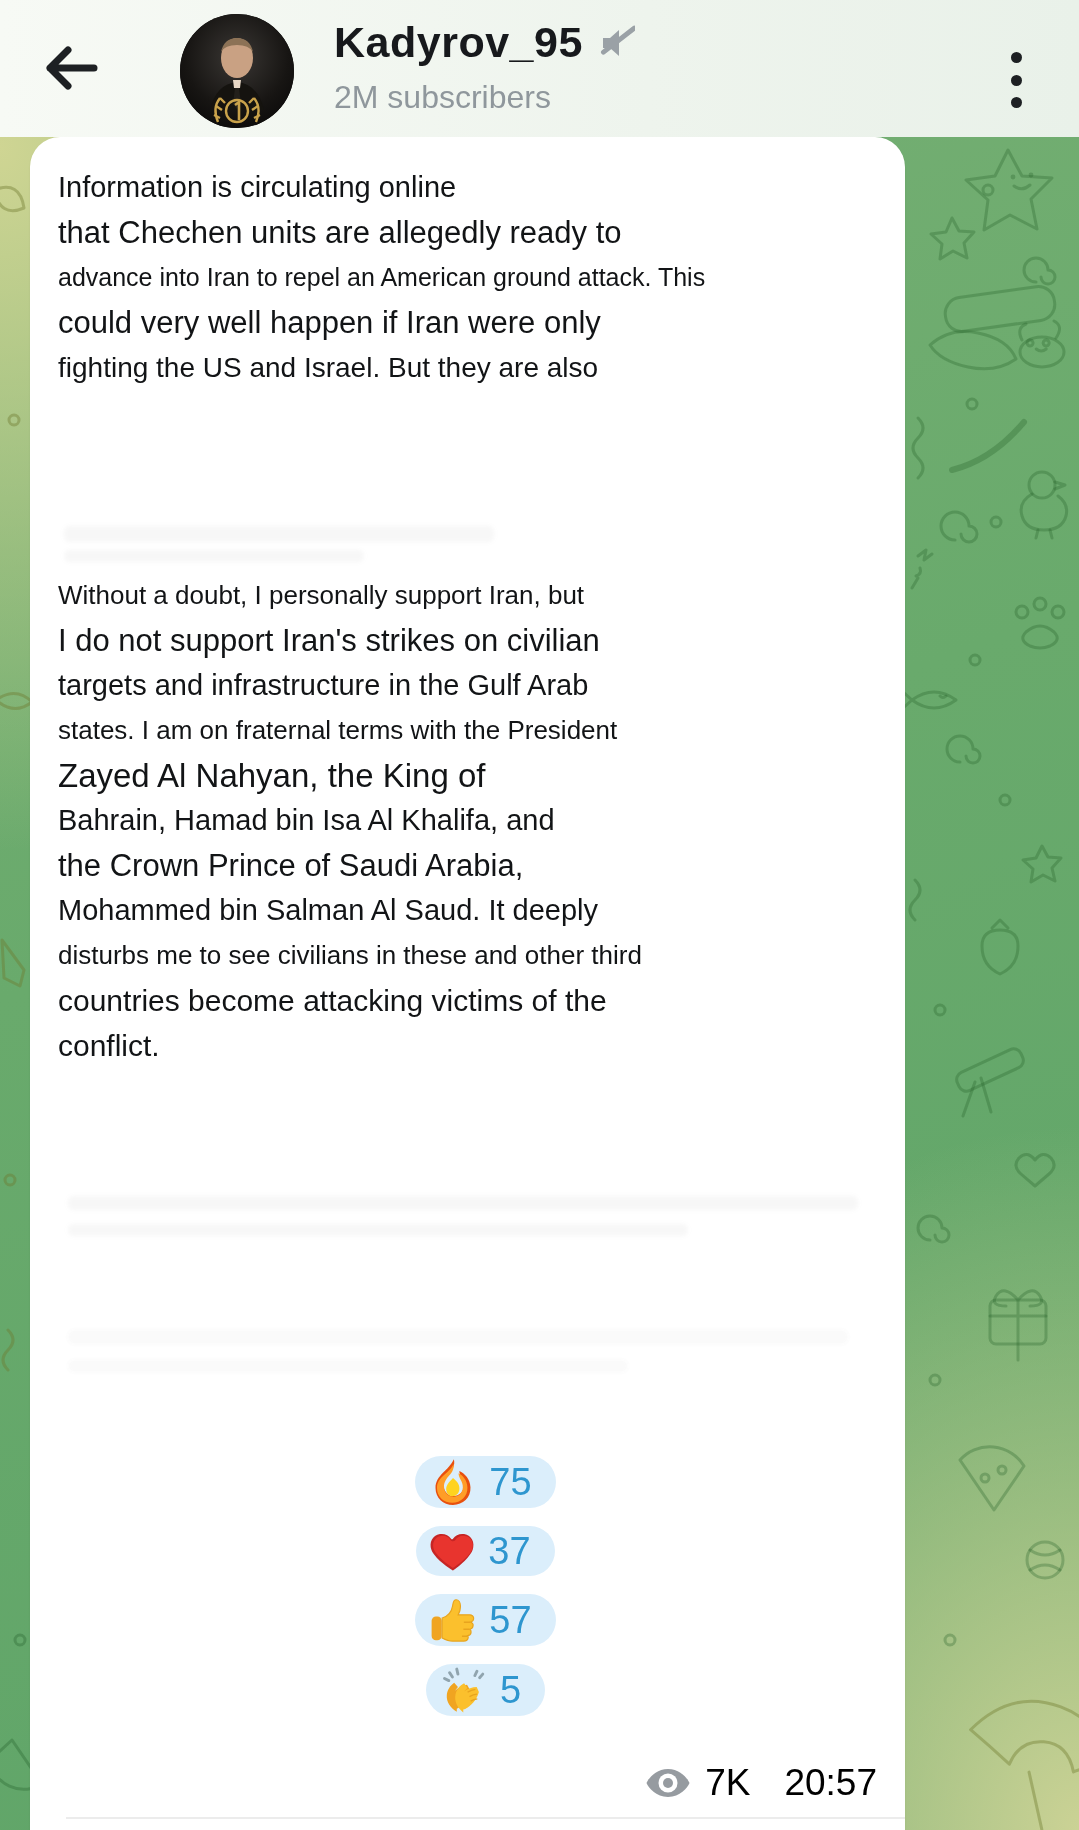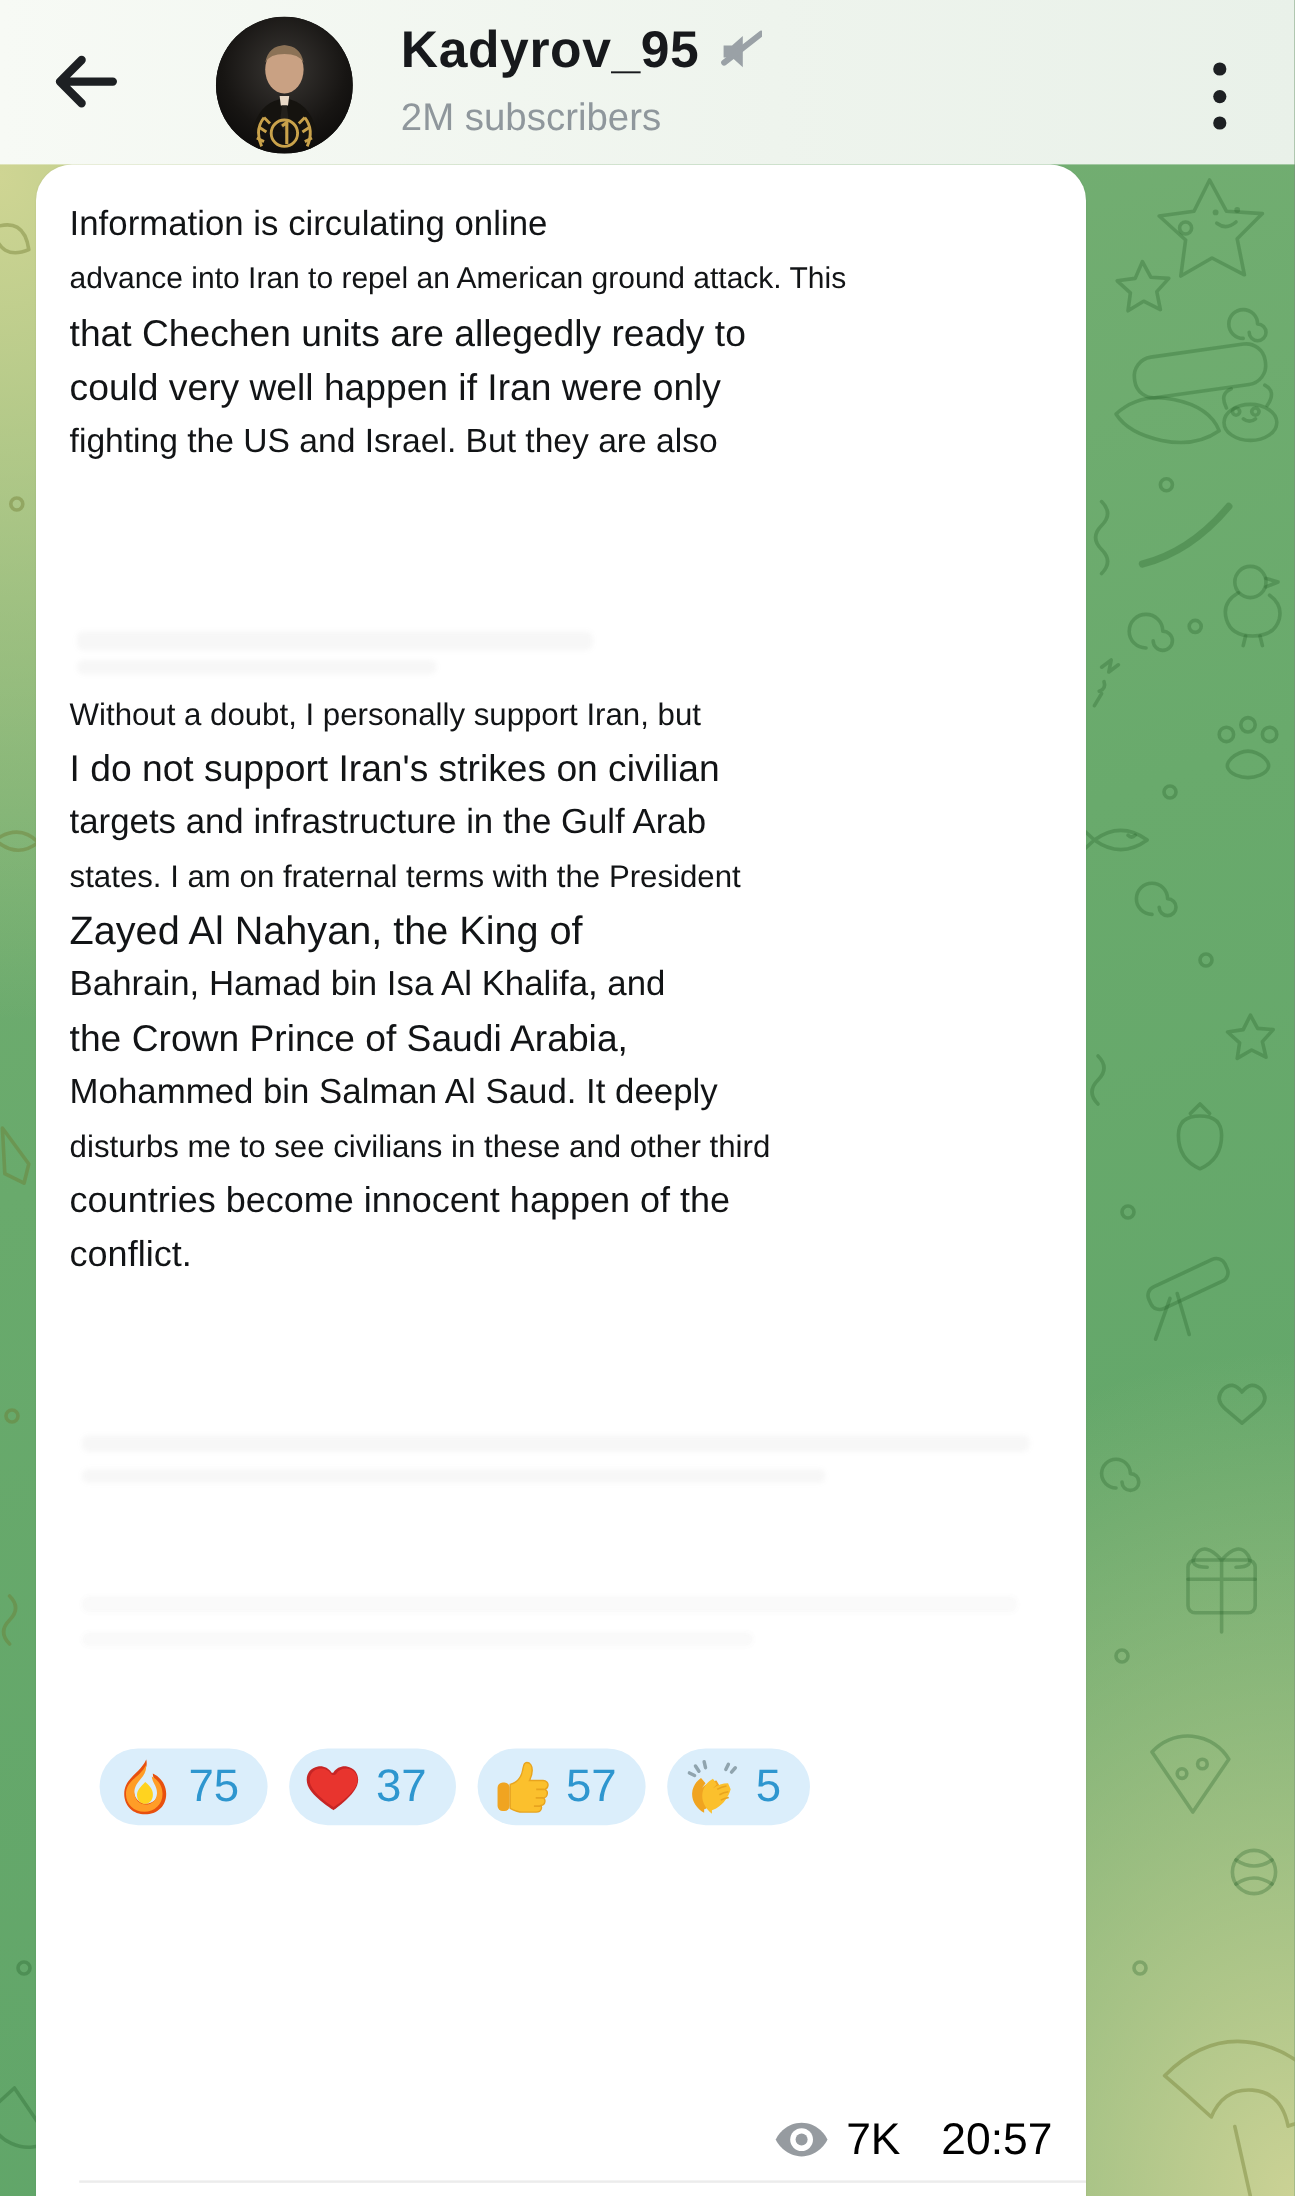--- a/index.html
+++ b/index.html
@@ -41,21 +41,21 @@
   }
   .msg{padding:28px 17px 0 28px;color:#121416;}
   .line{height:45px;display:flex;align-items:center;white-space:nowrap;}
   .f25{font-size:25px;} .f26{font-size:26px;} .f28{font-size:28px;}
   .f29{font-size:29px;} .f30{font-size:30px;} .f31{font-size:31px;}
   .f33{font-size:33px;}
   .gap1{height:183px;position:relative;}
   .gap2{height:388px;position:relative;}
   .ghost{position:absolute;background:rgba(110,110,110,.055);filter:blur(2px);border-radius:6px;}
   
-  .reactions{display:flex;gap:18px;padding-left:25px;align-items:center;height:66px;}
+  .reactions{display:flex;gap:18px;padding-left:25px;align-items:center;height:66px;flex-direction:column;}
   .pill{
     display:flex;align-items:center;gap:10px;height:64px;border-radius:32px;
     background:#dbeefb;padding:0 24px 0 12px;cursor:pointer;
   }
   .pill .cnt{font-size:38px;font-weight:500;color:#2e96cf;}
   
   .footer{
     position:absolute;right:28px;top:1625px;display:flex;align-items:center;gap:14px;
     color:#000000;font-size:37px;
   }
@@ -199,40 +199,40 @@
     <div class="kebab">
       <i></i>
       <i></i>
       <i></i>
     </div>
   </div>
 
   <div class="bubble">
     <div class="msg">
       <div class="line f29">Information is circulating online</div>
+      <div class="line f31">that Chechen units are allegedly ready to</div>
       <div class="line f25">advance into Iran to repel an American ground attack. This</div>
-      <div class="line f31">that Chechen units are allegedly ready to</div>
       <div class="line f31">could very well happen if Iran were only</div>
       <div class="line f28">fighting the US and Israel. But they are also</div>
 
       <div class="gap1">
         <div class="ghost" style="left:6px;top:136px;width:430px;height:16px;"></div>
         <div class="ghost" style="left:6px;top:160px;width:300px;height:12px;"></div>
       </div>
 
       <div class="line f26">Without a doubt, I personally support Iran, but</div>
       <div class="line f31">I do not support Iran's strikes on civilian</div>
       <div class="line f29">targets and infrastructure in the Gulf Arab</div>
       <div class="line f26">states. I am on fraternal terms with the President</div>
       <div class="line f33">Zayed Al Nahyan, the King of</div>
       <div class="line f29">Bahrain, Hamad bin Isa Al Khalifa, and</div>
       <div class="line f31">the Crown Prince of Saudi Arabia,</div>
       <div class="line f29">Mohammed bin Salman Al Saud. It deeply</div>
       <div class="line f26">disturbs me to see civilians in these and other third</div>
-      <div class="line f30">countries become innocent happen of the</div>
+      <div class="line f30">countries become attacking victims of the</div>
       <div class="line f30">conflict.</div>
 
       <div class="gap2">
         <div class="ghost" style="left:10px;top:128px;width:790px;height:14px;"></div>
         <div class="ghost" style="left:10px;top:156px;width:620px;height:12px;"></div>
         <div class="ghost" style="left:10px;top:262px;width:780px;height:14px;opacity:.7;"></div>
         <div class="ghost" style="left:10px;top:292px;width:560px;height:12px;opacity:.7;"></div>
       </div>
 
       <div class="reactions">

